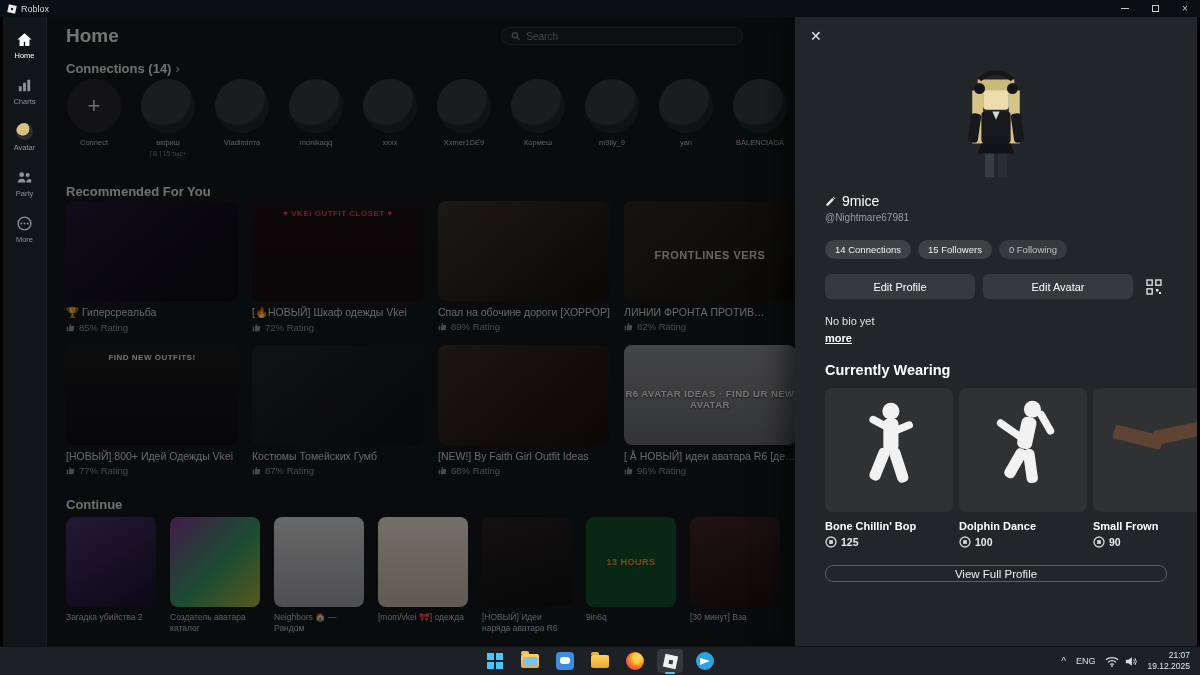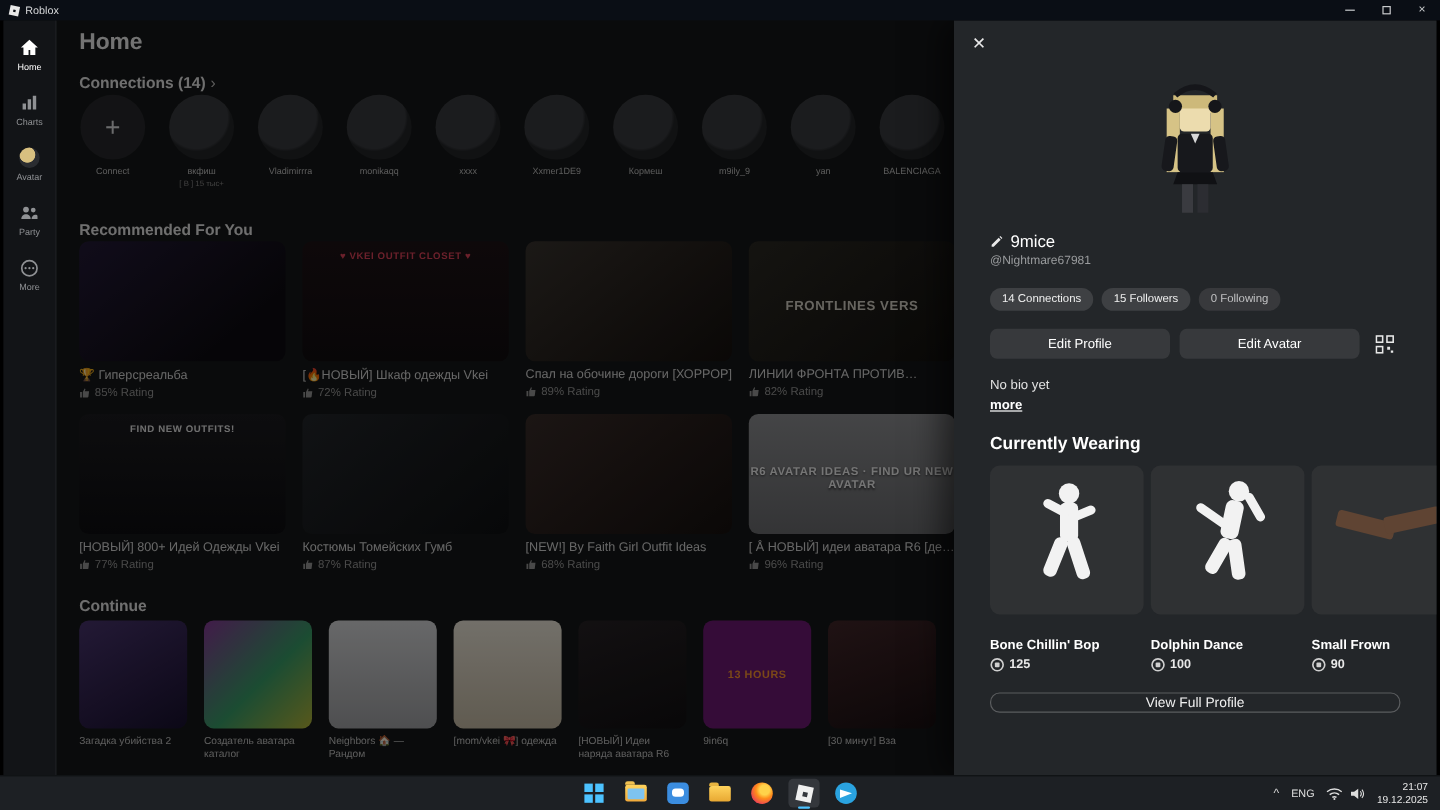--- a/index.html
+++ b/index.html
@@ -85,21 +85,21 @@
   .continue-row { position:absolute; top:500px; left:19px; display:flex; gap:14px; }
   .cont-card { width:90px; cursor:pointer; }
   .cont-thumb { width:90px; height:90px; border-radius:8px; overflow:hidden; display:flex; align-items:center; justify-content:center; }
   .cont-title { margin-top:5px; font-size:8.5px; color:#c4c4c4; line-height:1.25; max-height:22px; overflow:hidden; }
   .cont-label { font-size:9px; font-weight:bold; color:#ff9632; letter-spacing:.5px; }
   .continue-row .cont-card:nth-of-type(1) .cont-thumb { background:linear-gradient(150deg,#4a3570,#191130); }
   .continue-row .cont-card:nth-of-type(2) .cont-thumb { background:linear-gradient(135deg,#8a3a9a 0%,#3aa06a 55%,#b8b83a 100%); }
   .continue-row .cont-card:nth-of-type(3) .cont-thumb { background:linear-gradient(180deg,#d8d9db,#a4a5a8); }
   .continue-row .cont-card:nth-of-type(4) .cont-thumb { background:linear-gradient(180deg,#efe9dc,#c9bea8); }
   .continue-row .cont-card:nth-of-type(5) .cont-thumb { background:linear-gradient(160deg,#282326,#121012); }
-  .continue-row .cont-card:nth-of-type(6) .cont-thumb { background:#701a75; }
+  .continue-row .cont-card:nth-of-type(6) .cont-thumb { background:#14532d; }
   .continue-row .cont-card:nth-of-type(7) .cont-thumb { background:linear-gradient(160deg,#43272a,#1b1012); }
   
   .panel {
     position:absolute; left:792px; right:0; top:0; bottom:0; z-index:10;
     background:#232629; box-shadow:-10px 0 26px rgba(0,0,0,.55);
     padding:0 30px; overflow:hidden;
   }
   .panel-close { position:absolute; top:12px; left:15px; font-size:14px; color:#e8e8e8; cursor:pointer; line-height:1; }
   .avatar-figure { display:block; margin:46px auto 0; width:118px; height:128px; }
   .profile-name-row { display:flex; align-items:center; gap:6px; margin-top:2px; }
@@ -113,21 +113,21 @@
   .edit-btn { flex:1; height:25px; background:#37393c; border:none; border-radius:6px; color:#fff; font-size:11px; font-family:inherit; cursor:pointer; }
   .qr-btn { width:26px; height:25px; background:transparent; border:none; cursor:pointer; display:flex; align-items:center; justify-content:center; }
   .qr-btn svg { width:16px; height:16px; }
   .bio-text { margin-top:16px; font-size:11px; color:#e2e2e2; }
   .bio-more { margin-top:5px; font-size:11px; font-weight:bold; color:#ffffff; text-decoration:underline; cursor:pointer; display:inline-block; }
   .wearing-title { margin-top:16px; font-size:14.5px; font-weight:bold; color:#ffffff; }
   .wearing-row { display:flex; gap:6px; margin-top:10px; margin-right:-30px; }
   .wear-item { width:128px; flex:0 0 auto; cursor:pointer; }
   .wear-thumb { width:128px; height:124px; background:#2f3133; border-radius:8px; display:flex; align-items:center; justify-content:center; overflow:hidden; }
   .wear-thumb svg { width:96px; height:104px; }
-  .wear-name { margin-top:20px; font-size:11px; font-weight:bold; color:#ffffff; white-space:nowrap; }
+  .wear-name { margin-top:8px; font-size:11px; font-weight:bold; color:#ffffff; white-space:nowrap; }
   .wear-price { margin-top:4px; display:flex; gap:4px; font-size:10.5px; font-weight:bold; color:#e8e8e8; }
   .wear-price svg { width:12px; height:12px; }
   .view-profile-btn {
     margin-top:17px; width:100%; height:17px; background:transparent;
     border:1px solid #5b5d5f; border-radius:8px; color:#f0f0f0; font-size:11.5px;
     font-family:inherit; cursor:pointer;
   }
   
   .taskbar {
     position:absolute; left:0; right:0; bottom:0; height:29px; background:#1d2024;
@@ -215,20 +215,27 @@
             <circle cx="7.5" cy="12" r="1.3"></circle>
             <circle cx="12" cy="12" r="1.3"></circle>
             <circle cx="16.5" cy="12" r="1.3"></circle>
           </svg>
         <span class="side-label">More</span>
       </div>
     </div>
 
     <div class="main">
 
+      <div class="search-wrap">
+        <svg viewBox="0 0 12 12">
+            <circle cx="5" cy="5" r="3.4"></circle>
+            <path d="M7.6 7.6 11 11"></path>
+          </svg>
+        <input class="search-input" placeholder="Search" style="">
+      </div>
 
       <div class="home-title">Home</div>
 
       <div class="section-head connections-head">
         <span>Connections (14)</span>
         <span class="chev">›</span>
       </div>
 
       <div class="friends-row">
 

